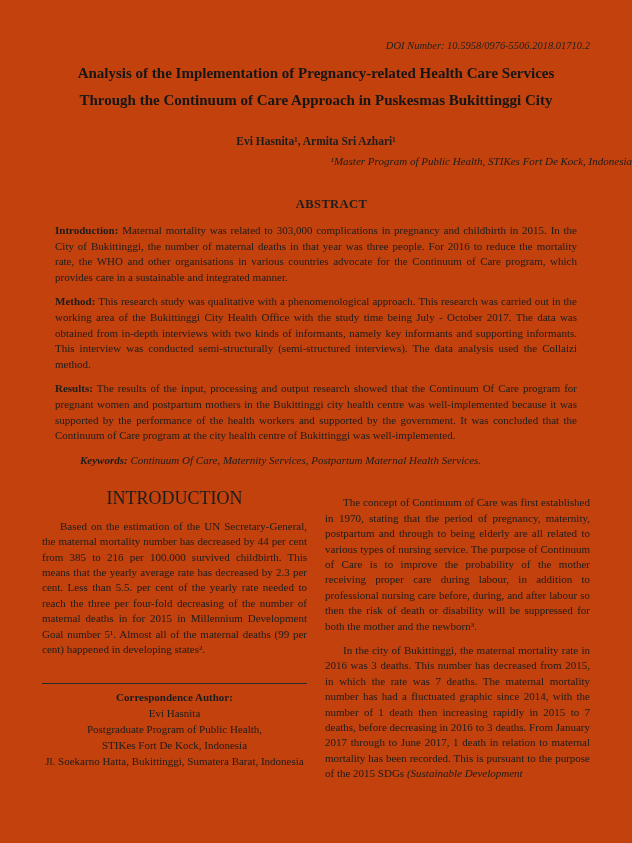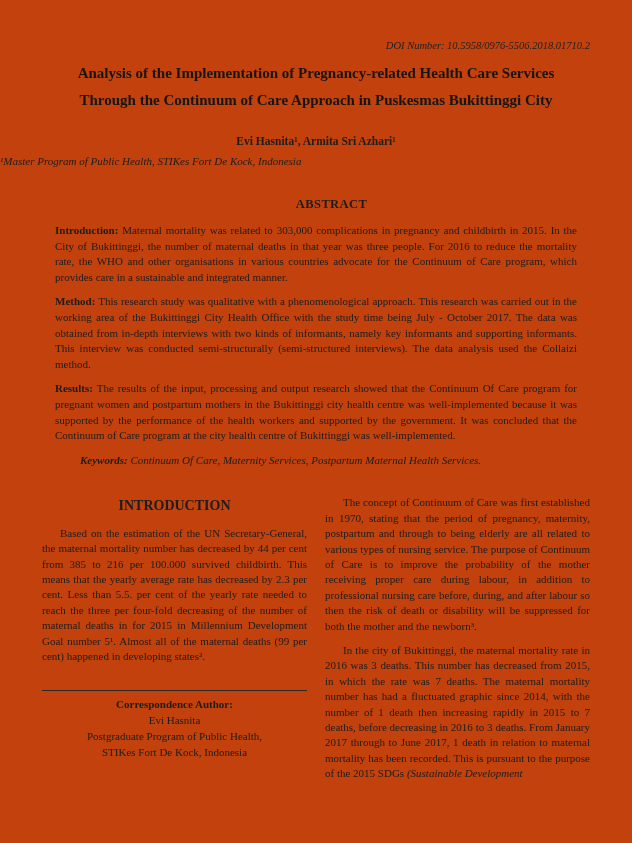--- a/index.html
+++ b/index.html
@@ -34,21 +34,21 @@
     color: #161616;
   }
   .authors {
     margin-top: 21px;
     text-align: center;
     font-weight: bold;
     font-size: 11.5px;
   }
   .affiliation {
     margin-top: 8px;
-    text-align: left;
+    text-align: right;
     font-style: italic;
     font-size: 11px;
   }
   .abstract-heading {
     margin: 30px 0 0;
     text-align: center;
     font-size: 12.5px;
     font-weight: bold;
     letter-spacing: 0.4px;
     padding-left: 31px;
@@ -76,23 +76,23 @@
     margin: 15px 42px 0;
   }
   .col {
     width: 265px;
     font-size: 11px;
     line-height: 15.4px;
     text-align: justify;
   }
   .section-heading {
     text-align: center;
-    font-size: 14px;
-    font-weight: bold;
-    margin: 15px 0 12px;
+    font-size: 18px;
+    font-weight: normal;
+    margin: 8px 0 12px;
   }
   .body-para {
     margin: 0;
   }
   .indent {
     text-indent: 18px;
   }
   .col-right .body-para.first {
     margin-top: 12px;
   }
@@ -148,20 +148,21 @@
 
     <div class="col col-left">
       <h3 class="section-heading">INTRODUCTION</h3>
       <p class="body-para indent">Based on the estimation of the UN Secretary-General, the maternal mortality number has decreased by 44 per cent from 385 to 216 per 100.000 survived childbirth. This means that the yearly average rate has decreased by 2.3 per cent. Less than 5.5. per cent of the yearly rate needed to reach the three per four-fold decreasing of the number of maternal deaths in for 2015 in Millennium Development Goal number 5¹. Almost all of the maternal deaths (99 per cent) happened in developing states².</p>
 
       <div class="correspondence">
         <div class="corr-label">Correspondence Author:</div>
         <div class="corr-line">Evi Hasnita</div>
         <div class="corr-line">Postgraduate Program of Public Health,</div>
         <div class="corr-line">STIKes Fort De Kock, Indonesia</div>
+        <div class="corr-line">Jl. Soekarno Hatta, Bukittinggi, Sumatera Barat, Indonesia</div>
       </div>
     </div>
 
     <div class="col col-right">
       <p class="body-para indent first">The concept of Continuum of Care was first established in 1970, stating that the period of pregnancy, maternity, postpartum and through to being elderly are all related to various types of nursing service. The purpose of Continuum of Care is to improve the probability of the mother receiving proper care during labour, in addition to professional nursing care before, during, and after labour so then the risk of death or disability will be suppressed for both the mother and the newborn³.</p>
       <p class="body-para indent"><span>In the city of Bukittinggi, the maternal mortality rate in 2016 was 3 deaths. This number has decreased from 2015, in which the rate was 7 deaths. The maternal mortality number has had a fluctuated graphic since 2014, with the number of 1 death then increasing rapidly in 2015 to 7 deaths, before decreasing in 2016 to 3 deaths. From January 2017 through to June 2017, 1 death in relation to maternal mortality has been recorded. This is pursuant to the purpose of the 2015 SDGs </span><em>(Sustainable Development</em></p>
     </div>
 
   </div>
 

